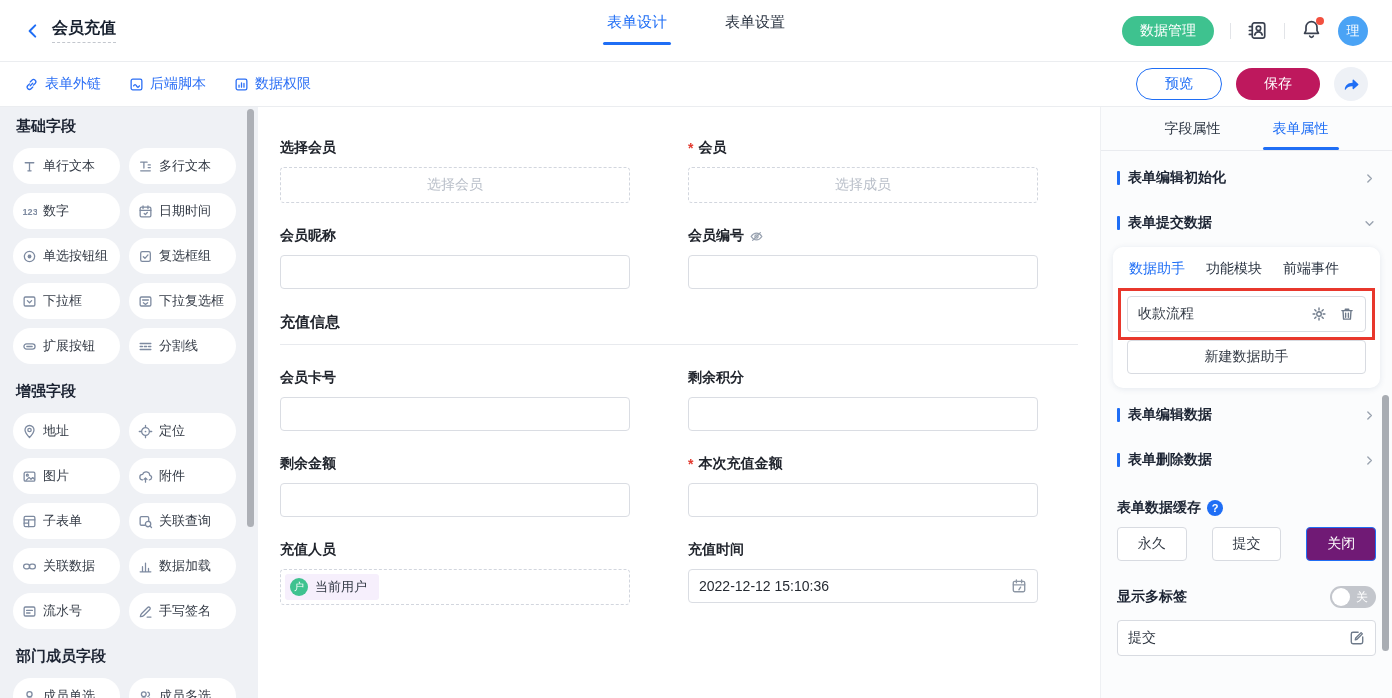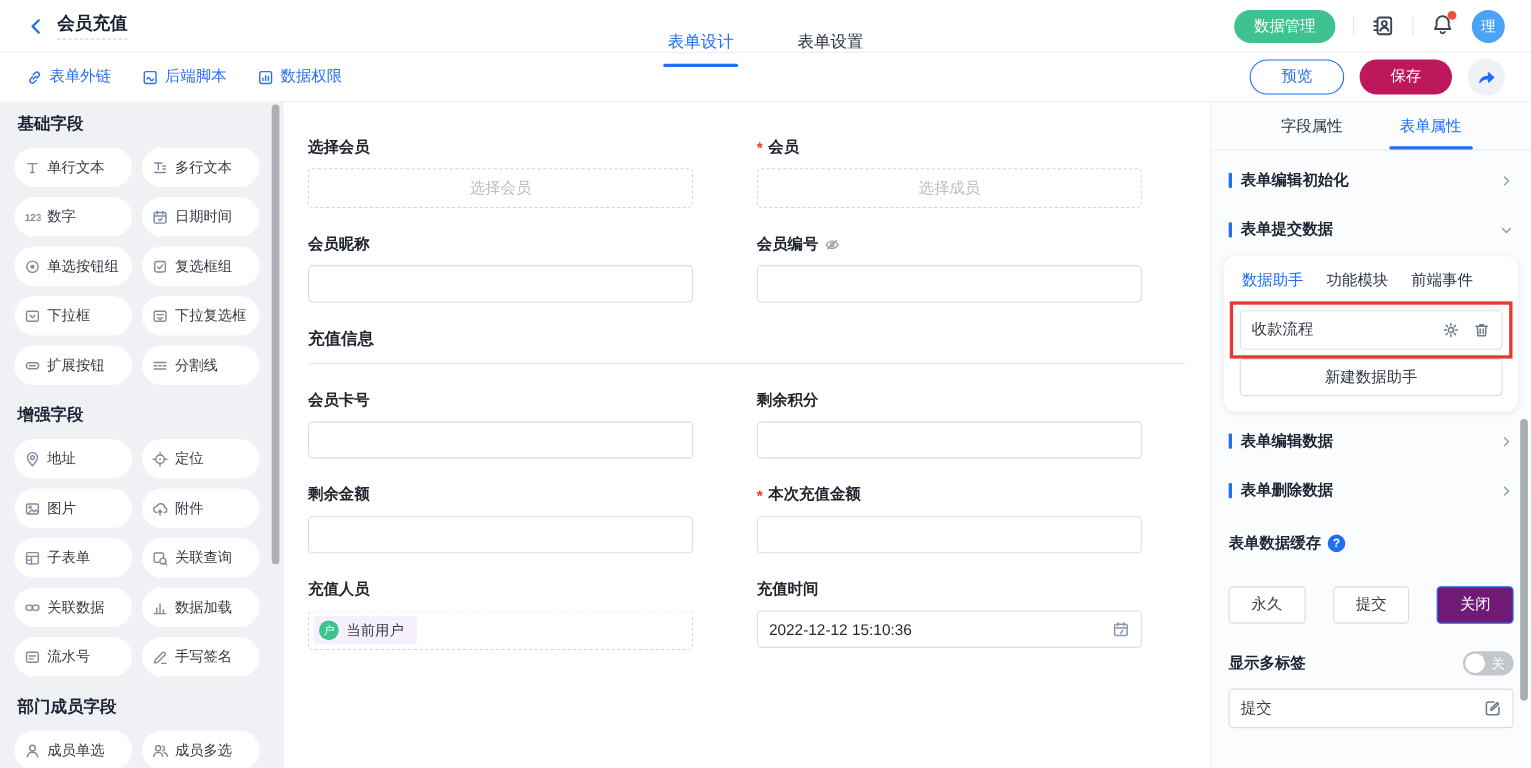--- a/index.html
+++ b/index.html
@@ -3,25 +3,25 @@
 <meta charset="utf-8">
 <style>
   * { box-sizing: border-box; margin: 0; padding: 0; }
   html,body { width:1392px; height:698px; overflow:hidden; }
   body { font-family:"Liberation Sans", sans-serif; background:#fff; color:#262b33; font-size:14px; }
 
   .ico{display:inline-flex; flex:none;}
   .ico svg{width:100%;height:100%;display:block;}
 
   
-  .header{height:48px; border-bottom:1px solid #ebedf0; position:relative; display:flex; align-items:center; padding:0 24px;}
+  .header{height:62px; border-bottom:1px solid #ebedf0; position:relative; display:flex; align-items:center; padding:0 24px;}
   .h-left{display:flex; align-items:center; gap:10px;}
   .back-ico{width:18px;height:18px;color:#1f6ef5;cursor:pointer;}
   .h-title{font-size:16px; font-weight:bold; color:#17202e; padding-bottom:3px; border-bottom:1px dashed #c3c7ce; cursor:text;}
-  .h-tabs{position:absolute; left:50%; transform:translateX(-50%); top:16px; height:45px; display:flex; gap:58px;}
+  .h-tabs{position:absolute; left:50%; transform:translateX(-50%); top:0; height:45px; display:flex; gap:58px;}
   .h-tab{height:100%; display:flex; align-items:center; font-size:15px; color:#2b3442; cursor:pointer; position:relative;}
   .h-tab.active{color:#1f6ef5;}
   .h-tab.active::after{content:""; position:absolute; left:-4px; right:-4px; bottom:0; height:3px; background:#1f6ef5; border-radius:2px;}
   .h-right{margin-left:auto; display:flex; align-items:center; gap:16px;}
   .green-btn{height:30px; padding:0 18px; border:none; border-radius:16px; background:#3ec28f; color:#fff; font-size:14px; font-family:inherit; cursor:pointer;}
   .vdiv{width:1px; height:16px; background:#e2e4e8;}
   .h-ico{width:21px;height:21px;color:#3a4150;cursor:pointer;position:relative;}
   .bell-wrap{position:relative;cursor:pointer;}
   .bell-wrap .dot{position:absolute; top:-2px; right:-2px; width:8px; height:8px; border-radius:50%; background:#f2503f;}
   .avatar{width:30px;height:30px;border-radius:50%;background:#4aa3f5;color:#fff;display:flex;align-items:center;justify-content:center;font-size:13px;cursor:pointer;}
@@ -84,21 +84,21 @@
   .card-tab.active{color:#1f6ef5;}
   .red-box{border:3px solid #e8372c; padding:5px 6px; margin:0 -9px; position:relative; z-index:2; background:transparent;}
   .helper-row{height:36px; border:1px solid #d8dbe1; border-radius:4px; background:#fff; display:flex; align-items:center; padding:0 10px; font-size:14px; color:#333a45; cursor:pointer;}
   .helper-row .grow{flex:1;}
   .mini-ico{width:16px;height:16px;color:#6e7a8a;cursor:pointer;}
   .helper-row .mini-ico + .mini-ico{margin-left:12px;}
   .new-helper{height:34px; width:100%; border:1px solid #d8dbe1; border-radius:4px; background:#fff; font-size:14px; color:#333a45; font-family:inherit; cursor:pointer; margin-top:0;}
   .p-sub{padding:0 16px;}
   .cache-head{margin-top:21px; font-size:14px; font-weight:bold; color:#1c2433; display:flex; align-items:center; gap:6px;}
   .q-icon{width:16px;height:16px;border-radius:50%;background:#1f6ef5;color:#fff;font-size:11px;font-weight:bold;display:flex;align-items:center;justify-content:center;cursor:pointer;}
-  .cache-btns{display:flex; gap:25px; margin-top:30px;}
+  .cache-btns{display:flex; gap:25px; margin-top:10px;}
   .cache-btn{flex:1; height:34px; border:1px solid #d8dbe1; border-radius:4px; background:#fff; font-size:14px; color:#333a45; font-family:inherit; cursor:pointer;}
   .cache-btn.active{background:#701a75; border-color:#1f6ef5; color:#fff;}
   .multi-row{display:flex; justify-content:space-between; align-items:center; margin-top:25px;}
   .multi-label{font-size:14px; font-weight:bold; color:#1c2433;}
   .toggle{width:46px; height:22px; border-radius:11px; background:#c3c6cc; position:relative; display:flex; align-items:center; justify-content:flex-end; padding-right:8px; color:#fff; font-size:12px; cursor:pointer;}
   .knob{position:absolute; left:2px; top:2px; width:18px; height:18px; background:#fff; border-radius:50%;}
   .submit-head{margin-top:25px; font-size:14px; font-weight:bold; color:#1c2433;}
   .submit-input{margin-top:12px; height:36px; border:1px solid #d8dbe1; border-radius:4px; background:#fff; display:flex; align-items:center; justify-content:space-between; padding:0 10px; font-size:14px; color:#333a45;}
   .panel-thumb{right:3px; top:288px; width:7px; height:256px; position:absolute; border-radius:4px; background:#a9adb3;}
 </style>

